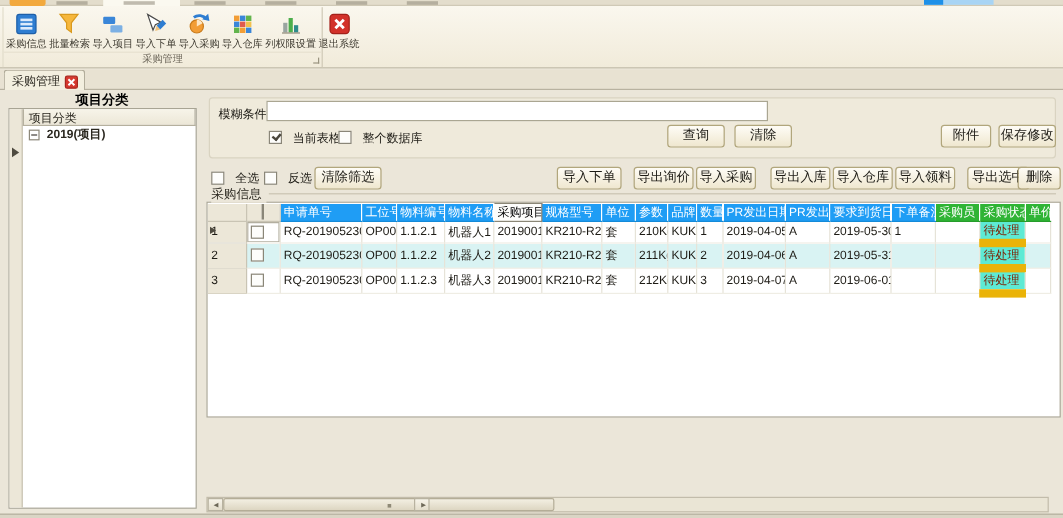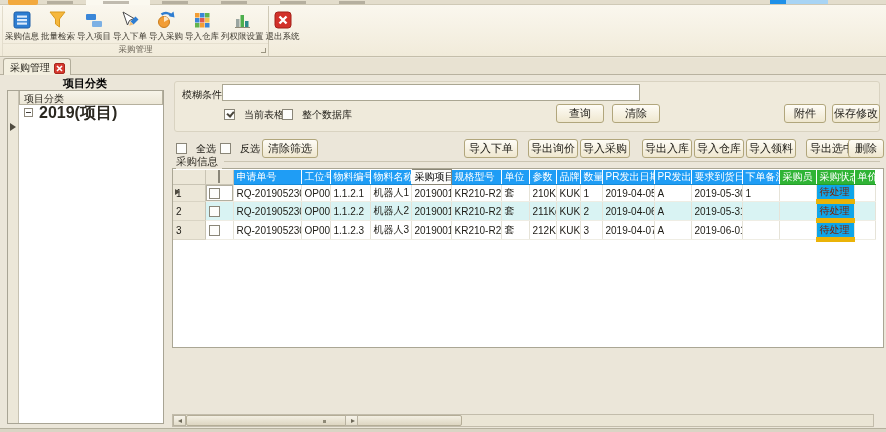--- a/index.html
+++ b/index.html
@@ -36,21 +36,21 @@
   .doctab .dtlabel { font-size:10px; color:#2b2820; }
   .closebox { width:11px; height:11px; border-radius:2px; background:#d6392e; border:1px solid #a8271e;
               display:flex; align-items:center; justify-content:center; }
 
   
   .left-title { position:absolute; left:4px; top:76px; width:162px; text-align:center; font-weight:bold; font-size:11px; color:#000; }
   .tree-box { position:absolute; left:7px; top:90px; width:157px; height:334px; background:#fff; border:1px solid #a8a494; }
   .tree-ind { position:absolute; left:0; top:0; bottom:0; width:11px; background:#ece7d8; border-right:1px solid #c7c2b2; }
   .tree-colheader { position:absolute; left:11px; top:0; right:0; height:14px; background:linear-gradient(#f7f4e9,#ece7d7);
                     border:1px solid #b5b09e; border-top:none; font-size:10px; padding:1px 0 0 4px; color:#2b2820; }
-  .tree-node { position:absolute; left:11px; right:0; height:14px; font-size:16px; line-height:14px; white-space:nowrap; }
+  .tree-node { position:absolute; left:11px; right:0; height:14px; font-size:10px; line-height:14px; white-space:nowrap; }
   .node-root { top:15px; }
   .node-child { top:29px; }
   .expander { position:absolute; left:5px; top:2px; width:9px; height:9px; border:1px solid #8d887a; background:#fff; }
   .expander::after { content:""; position:absolute; left:1px; top:3px; width:5px; height:1px; background:#44403a; }
   .root-label { position:absolute; left:20px; top:0; font-weight:bold; color:#2b2820; }
   .tree-conn { position:absolute; left:9px; top:-4px; width:8px; height:11px; border-left:1px solid #8d887a; border-bottom:1px solid #8d887a; }
   .child-sel { position:absolute; left:19px; right:1px; top:0; height:14px; background:#2e8ce6; color:#10337a; padding-left:2px; }
   .row-arrow { position:absolute; left:2px; top:32px; width:0; height:0;
                border-left:6px solid #4f4b40; border-top:4px solid transparent; border-bottom:4px solid transparent; }
 
@@ -79,21 +79,21 @@
   th.h-plain { background:#ece7d8; border-right:1px solid #c9c4b4; border-bottom:1px solid #c9c4b4; }
   th.h-blue  { background:#1f9df5; color:#fff; border-right:1px solid rgba(255,255,255,.45); border-bottom:1px solid #148ad8; }
   th.h-green { background:#2fb435; color:#fff; border-right:1px solid rgba(255,255,255,.45); border-bottom:1px solid #269c2b;margin-left:29px; }
   th.h-focus { background:#fdfdfb; color:#000; border:1px solid #8a8676; }
   td.ind { background:#ece7d8; border-right:1px solid #c9c4b4; border-bottom:1px solid #d9d4c4; text-align:right; position:relative; padding-right:4px; }
   td.cell { border-right:1px solid #e6e3d8; border-bottom:1px solid #efede4; }
   tr.alt td.cell, tr.alt td.chk { background:#d9f3f3; }
   td.chk { border-right:1px solid #e6e3d8; border-bottom:1px solid #efede4; text-align:center; }
   td.chk .cb { display:inline-block; vertical-align:middle; }
   td.editor { background:#fff !important; box-shadow:inset 0 0 0 1px #b3afa0; }
-  td.status { background:#0ea5e9; color:#7e1e00; text-align:center; border-right:1px solid #e6e3d8; border-bottom:5px solid #eab308; }
+  td.status { background:#5eead4; color:#7e1e00; text-align:center; border-right:1px solid #e6e3d8; border-bottom:7px solid #eab308; }
   td.num { text-align:right; }
   .cur-arrow { position:absolute; left:2px; top:4px; width:0; height:0;
                border-left:5px solid #4f4b40; border-top:3.5px solid transparent; border-bottom:3.5px solid transparent; }
 
   
   .hscroll { position:absolute; left:0; top:340px; width:702px; height:13px; background:#eae5d5; border:1px solid #c2bcab; }
   .harrow { position:absolute; top:0; width:13px; height:11px; background:linear-gradient(#f7f4ea,#e3ddcb); border:1px solid #b8b2a0; }
   .harrow.left { left:0; } .harrow.right { right:0; }
   .harrow::after { content:""; position:absolute; top:3px; width:0; height:0; border-top:2.5px solid transparent; border-bottom:2.5px solid transparent; }
   .harrow.left::after  { left:4px; border-right:4px solid #6d6858; }

